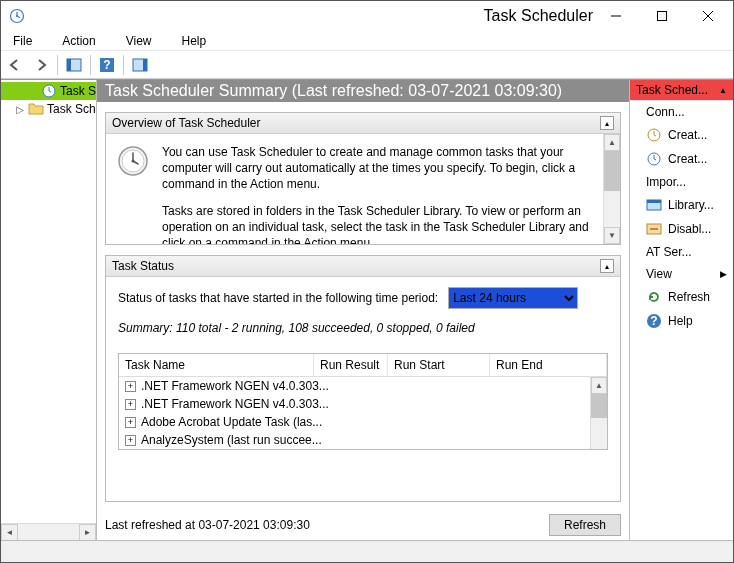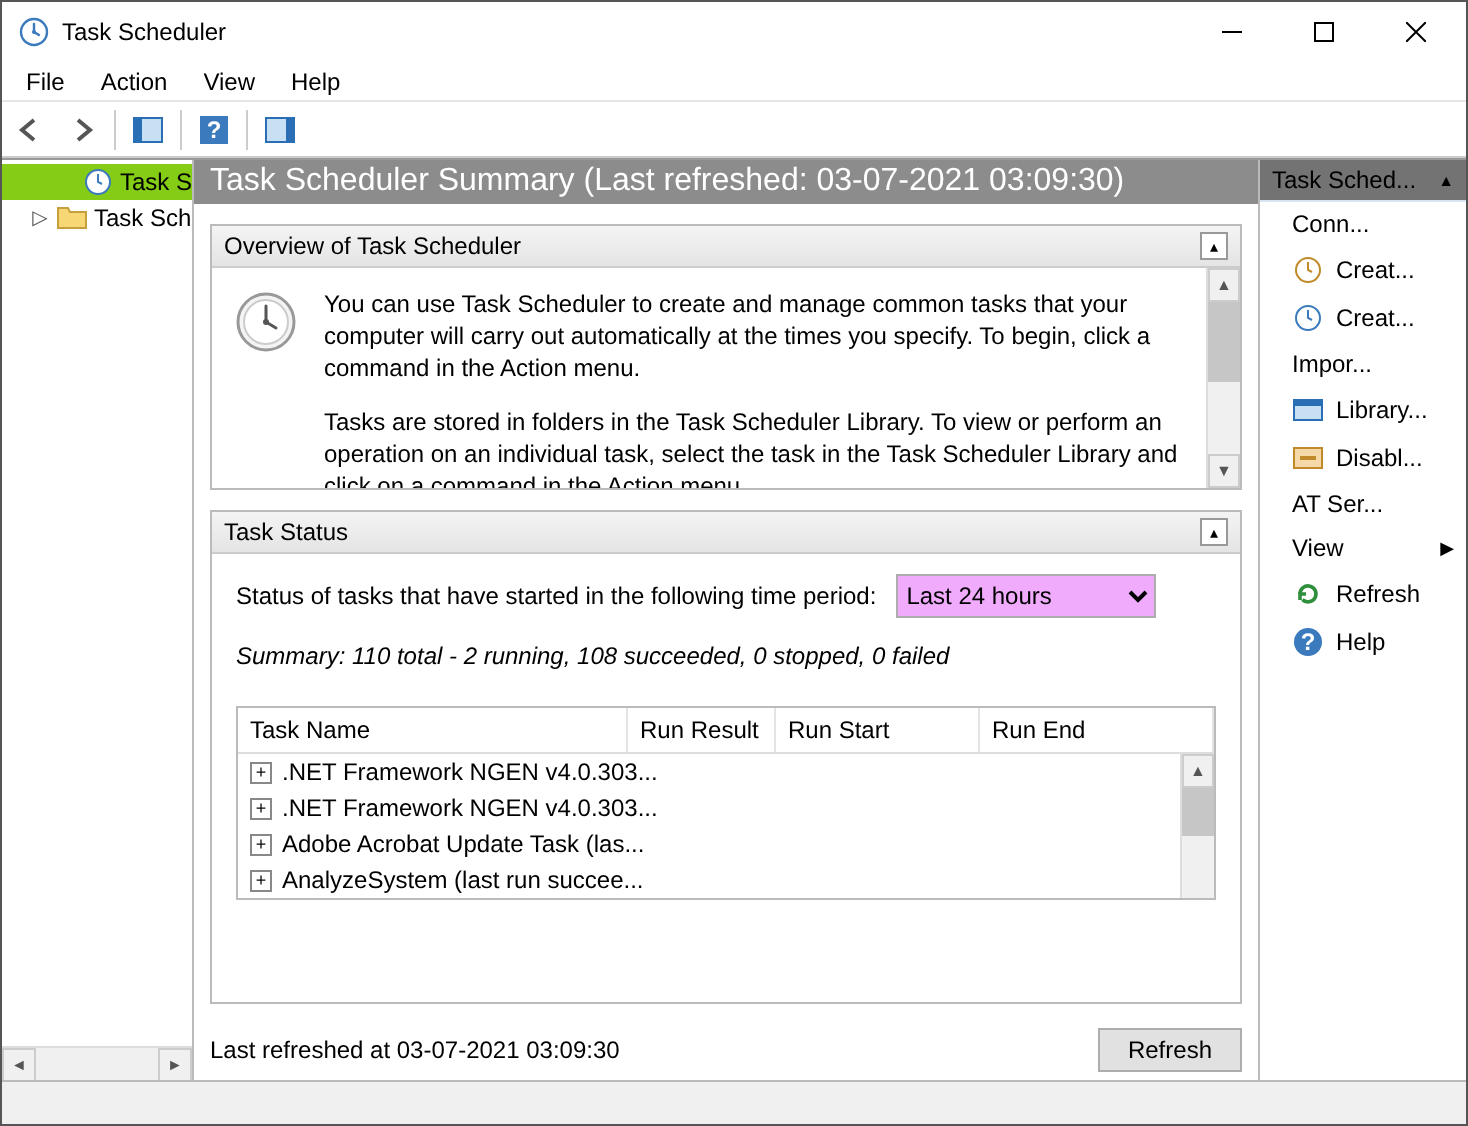--- a/index.html
+++ b/index.html
@@ -1,23 +1,23 @@
 <!DOCTYPE html>
 <html><head>
 <meta charset="utf-8">
 <style>
 * { box-sizing: border-box; margin: 0; padding: 0; font-family: 'Segoe UI', Tahoma, sans-serif; font-size: 12px; }
 body { background: #fff; width: 734px; height: 563px; display: flex; flex-direction: column; border: 1px solid #555; overflow: hidden; }
 
 .titlebar { height: 30px; display: flex; align-items: center; padding: 0 2px 0 8px; background: #fff; }
 .titlebar .title-icon { width: 16px; height: 16px; margin-right: 6px; }
-.titlebar .title { flex: 1; font-size: 12px; }
+.titlebar .title { flex: 1; font-size: 16px; text-align: right; }
 .titlebar .winbtn { width: 46px; height: 30px; display: flex; align-items: center; justify-content: center; }
 
-.menubar { height: 20px; display: flex; align-items: center; padding: 0 4px; gap: 2px; background:#fff; border-bottom:1px solid #e6e6e6;}
+.menubar { height: 20px; display: flex; align-items: center; padding: 0 4px; gap: 14px; background:#fff; border-bottom:1px solid #e6e6e6;}
 .menubar .menuitem { padding: 2px 8px; }
 
 .toolbar { height: 28px; display: flex; align-items: center; background: #fff; border-bottom: 1px solid #ccc; padding: 0 2px; gap: 2px; }
 .toolbar .tbtn { width: 24px; height: 24px; display: flex; align-items: center; justify-content: center; border: 1px solid transparent; }
 .toolbar .sep { width: 1px; height: 20px; background: #ccc; margin: 0 2px; }
 
 .workspace { flex: 1; display: flex; min-height: 0; border-top:1px solid #999;}
 .leftpane { width: 96px; background: #fff; border-right: 1px solid #bbb; display:flex; flex-direction:column; overflow:hidden;}
 .tree { flex:1; padding: 2px 0; overflow:hidden; white-space:nowrap;}
 .tree-row { display: flex; align-items: center; height: 18px; padding-left: 4px; gap: 3px; }
@@ -39,38 +39,38 @@
 .panel-body { padding: 10px; position:relative; }
 .overview-body { display:flex; gap:12px; max-height:110px; overflow:hidden;}
 .overview-body .clock { flex-shrink:0; }
 .overview-text p { margin-bottom: 10px; line-height: 1.35; }
 .vscroll{ position:absolute; right:0; top:0; bottom:0; width:17px; background:#f0f0f0; border-left:1px solid #ddd;}
 .vscroll .vbtn{height:17px;background:#f0f0f0;border:1px solid #ccc;font-size:8px;color:#555;display:flex;align-items:center;justify-content:center;}
 .vscroll .vthumb{background:#c6c6c6;height:40px;margin:0;}
 
 .status-body { padding: 10px 12px; position:relative;}
 .status-row1 { display:flex; align-items:center; gap:10px; margin-bottom:12px;}
-.status-row1 select { width:130px; height:22px; font-size:12px; background:#f0abfc; border:1px solid #adadad;}
+.status-row1 select { width:130px; height:22px; font-size:12px; background:#1d4ed8; border:1px solid #adadad;}
 .summary-text { margin-bottom: 18px; font-style: italic; }
 
 .task-table { border:1px solid #bbb; }
 .task-table .thead { display:flex; background:#fff; border-bottom:1px solid #ddd;}
 .task-table .th { padding:4px 6px; border-right:1px solid #e4e4e4; font-weight:400;}
 .task-table .th.c0{width:195px;} .th.c1{width:74px;} .th.c2{width:102px;} .th.c3{flex:1;}
 .task-table .tbody { max-height:84px; overflow:hidden; position:relative;}
 .task-table .trow { display:flex; align-items:center; padding:2px 6px; white-space:nowrap;}
 .task-table .trow .exp-box{width:11px;height:11px;border:1px solid #888;margin-right:5px;font-size:9px;line-height:9px;text-align:center;}
 .task-table .vscroll{top:0;}
 
 .footer-row { display:flex; align-items:center; justify-content:space-between; padding: 6px 8px 4px 8px;}
 .refresh-btn { padding: 3px 14px; background:#e1e1e1; border:1px solid #adadad; font-size:12px;}
 
 .actionspane { width:104px; border-left:1px solid #bbb; background:#fff; display:flex; flex-direction:column;}
 .actions-title { font-weight:600; padding:4px 8px; height:22px; background:#fff; border-bottom:1px solid #ccc;}
-.actions-section { background: #737373; padding: 3px 6px; font-size:12px; display:flex; align-items:center; justify-content:space-between; border-bottom:1px solid #d7e4f2;}
+.actions-section { background: #ef4444; padding: 3px 6px; font-size:12px; display:flex; align-items:center; justify-content:space-between; border-bottom:1px solid #d7e4f2;}
 .actions-section .up{ font-size:8px;}
 .action-item { display:flex; align-items:center; gap:6px; padding:4px 6px 4px 16px; white-space:nowrap; overflow:hidden;}
 .action-item .aico{ width:16px; height:16px; flex-shrink:0; display:flex;align-items:center;justify-content:center;}
 .action-item .arrow{margin-left:auto; font-size:9px;}
 
 .statusbar { height: 22px; border-top: 1px solid #bbb; background:#f0f0f0;}
 
 svg { display:block; }
 </style>
 </head>

